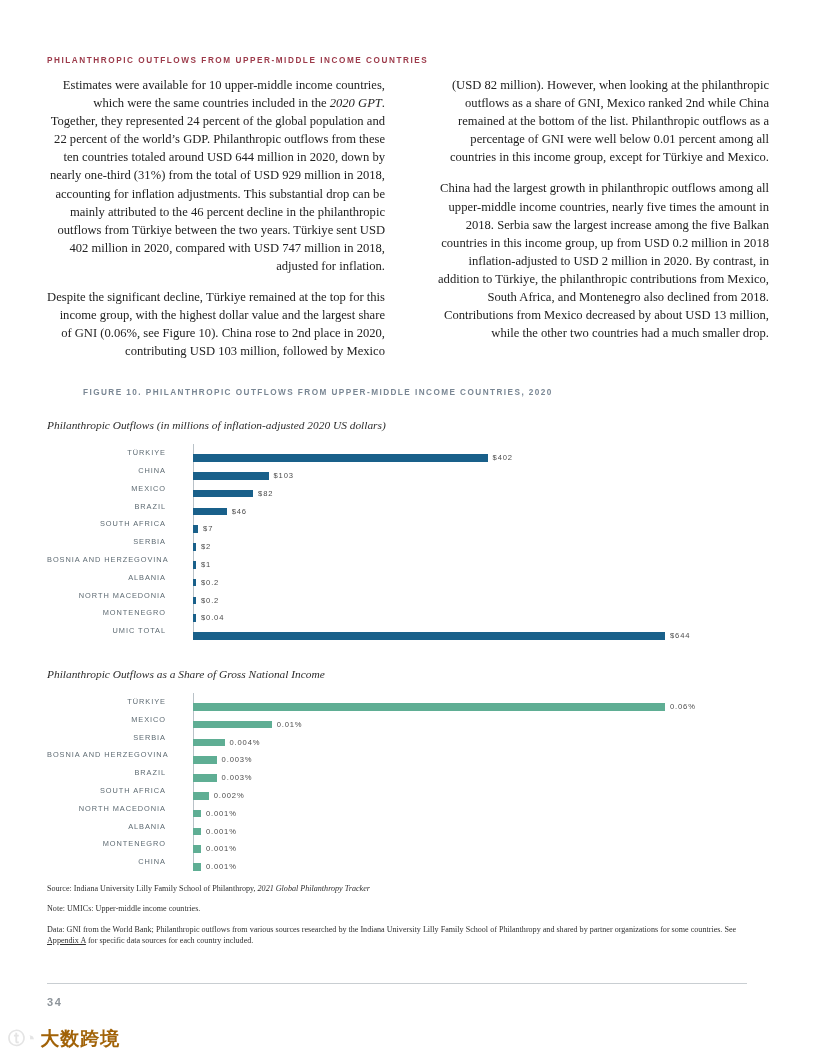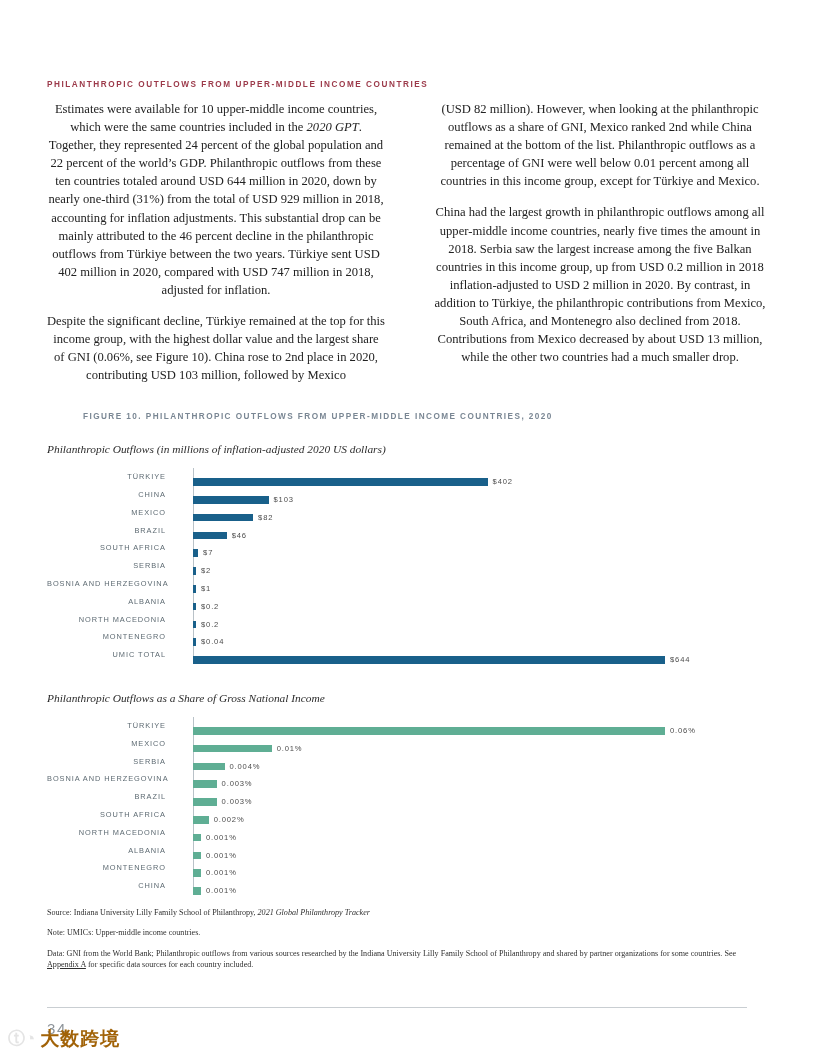--- a/index.html
+++ b/index.html
@@ -5,41 +5,41 @@
   * { box-sizing: border-box; }
   html, body { margin:0; padding:0; }
   body {
     width:816px; height:1056px;
     background:#ffffff;
     font-family:"Liberation Serif", serif;
     color:#2b2b2b;
     position:relative;
     overflow:hidden;
   }
-  .page { position:absolute; inset:0;margin-top:24px; }
+  .page { position:absolute; inset:0; }
 
   
   .running-head{
     position:absolute; left:47px; top:56px;
     font-family:"Liberation Sans", sans-serif;
     font-size:8.2px; font-weight:700;
     letter-spacing:1.55px;
     color:#9c3a4a;
     white-space:nowrap;
   }
 
   
   .cols{ position:absolute; left:47px; top:76px; width:722px; }
   .col{ width:338px; float:left; }
   .col.right{ margin-left:46px; }
   .col p{
     margin:0 0 13px 0;
     font-size:12.6px;
     line-height:18.1px;
-    text-align:center;
+    text-align:right;
     color:#222;
   }
   .col p em{ font-style:italic; }
 
   
   .figure{ position:absolute; left:47px; top:388px; width:722px; }
   .fig-title{
     font-family:"Liberation Sans", sans-serif;
     font-size:8.2px; font-weight:700;
     letter-spacing:1.45px;
@@ -115,22 +115,23 @@
   .notes a{ color:#2f2f2f; text-decoration:underline; }
 
   
   .footer-rule{
     position:absolute; left:47px; top:983px;
     width:700px; height:1px; background:#c9ced2;
   }
   .page-number{
     position:absolute; left:47px; top:996px;
     font-family:"Liberation Sans", sans-serif;
-    font-size:15px; letter-spacing:1.6px;
+    font-size:11px; letter-spacing:1.6px;
     color:#8d949a;
+    font-weight:bold;
   }
 
   
   .watermark{
     position:absolute; left:8px; bottom:8px;
     display:flex; align-items:center; gap:5px;
     opacity:1;
     pointer-events:none;
   }
   .wm-mark{

